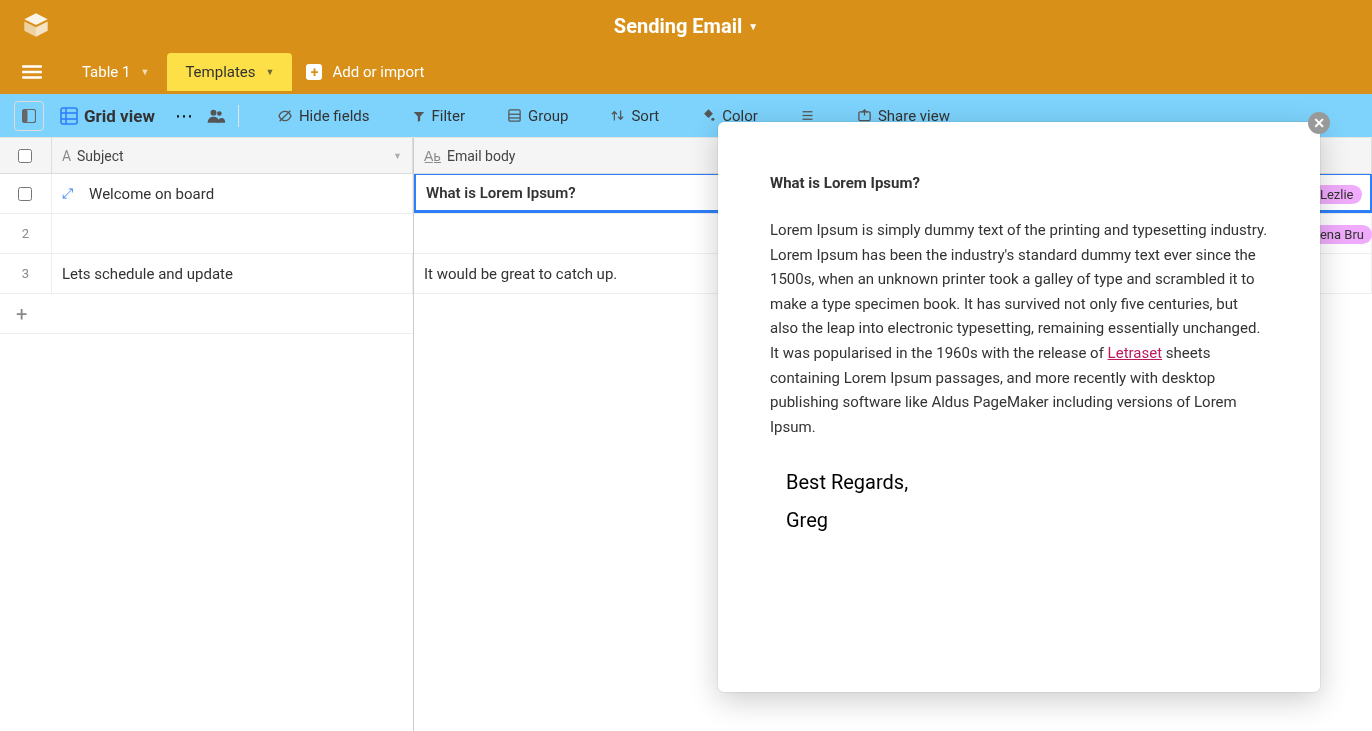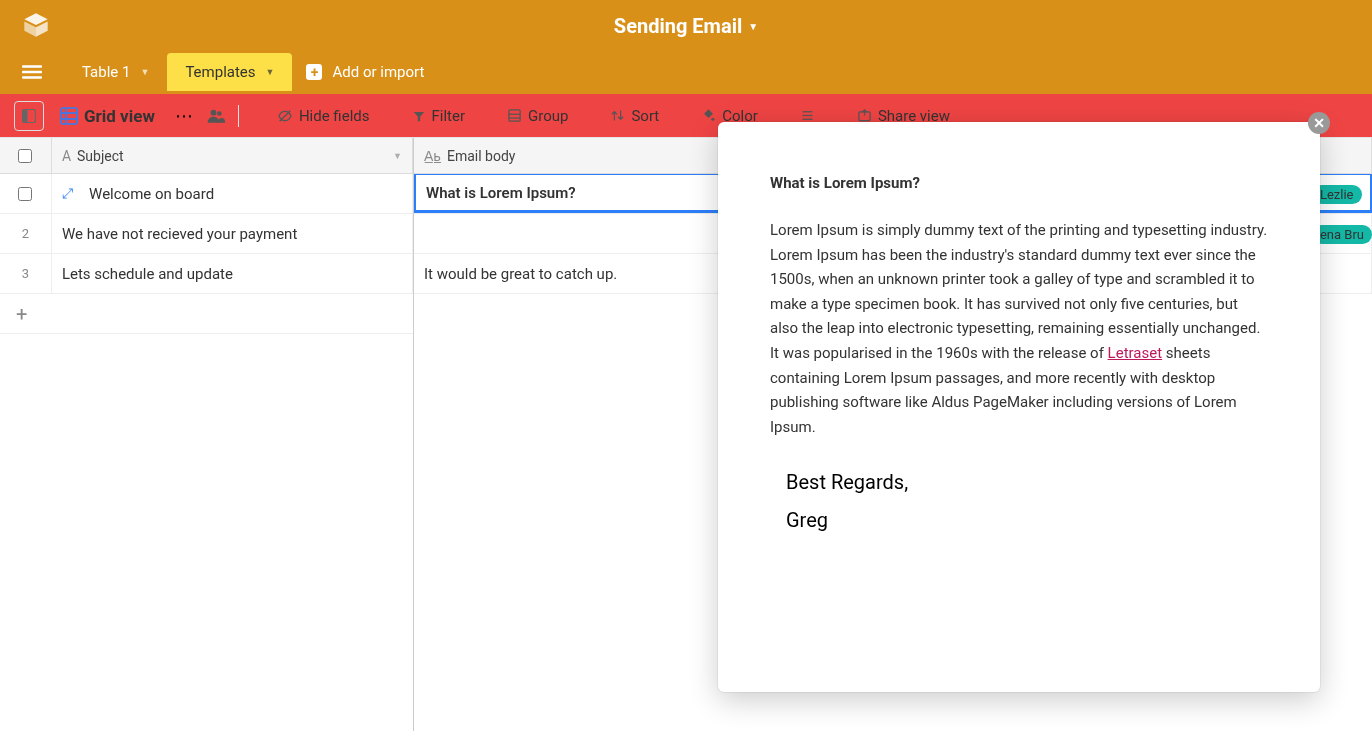--- a/index.html
+++ b/index.html
@@ -91,21 +91,21 @@
   border-radius: 3px;
   display: flex;
   align-items: center;
   justify-content: center;
   color: #d89018;
   font-size: 14px;
   font-weight: 700;
 }
 .toolbar {
   height: 44px;
-  background: #ef4444;
+  background: #7dd3fc;
   border-bottom: 1px solid #e5e5e5;
   display: flex;
   align-items: center;
   padding: 0 14px;
   gap: 8px;
 }
 .tb-square {
   width: 30px;
   height: 30px;
   border: 1px solid #ddd;
@@ -209,21 +209,21 @@
   right: 0;
   top: 36px;
 }
 .tag-row {
   height: 40px;
   display: flex;
   align-items: center;
   padding-left: 4px;
 }
 .tag {
-  background: #14b8a6;
+  background: #f0abfc;
   border-radius: 10px;
   padding: 2px 8px;
   font-size: 13px;
   color: #333;
 }
 .popup {
   position: absolute;
   top: 122px;
   left: 718px;
   width: 602px;
@@ -408,23 +408,20 @@
           </div>
         <div class="cell subject-col">
           <span class="expand-icon">⤢</span>
           <span>Welcome on board</span>
         </div>
       </div>
       <div class="data-row">
         <div class="cell check-col">
             <span>2</span>
           </div>
-        <div class="cell subject-col">
-          <span>We have not recieved your payment</span>
-        </div>
       </div>
       <div class="data-row">
         <div class="cell check-col">
             <span>3</span>
           </div>
         <div class="cell subject-col">
           <span>Lets schedule and update</span>
         </div>
       </div>
     </div>

